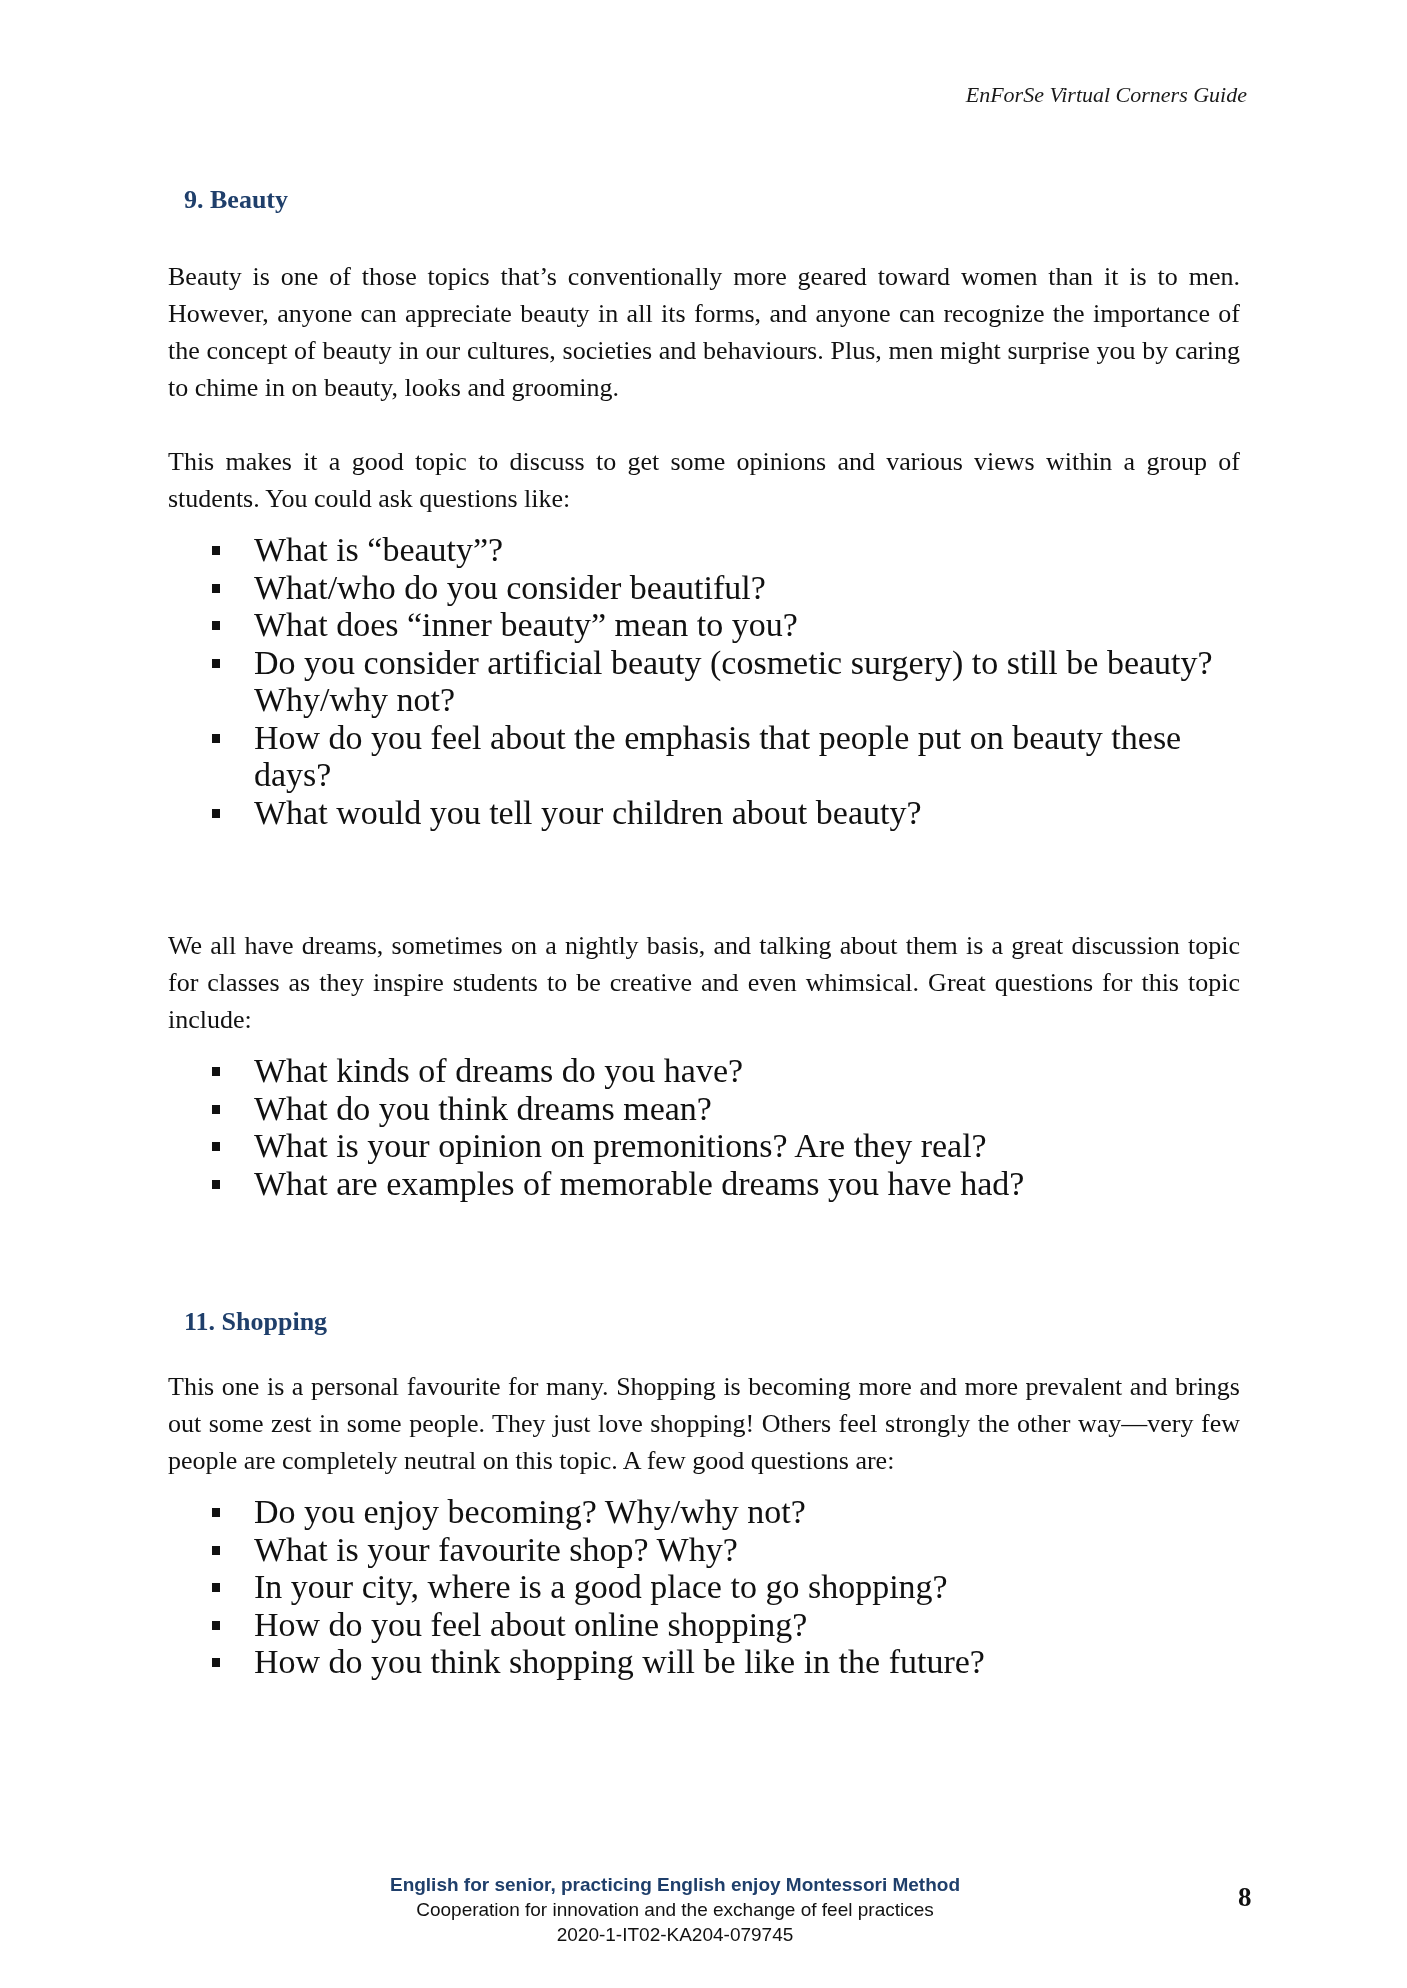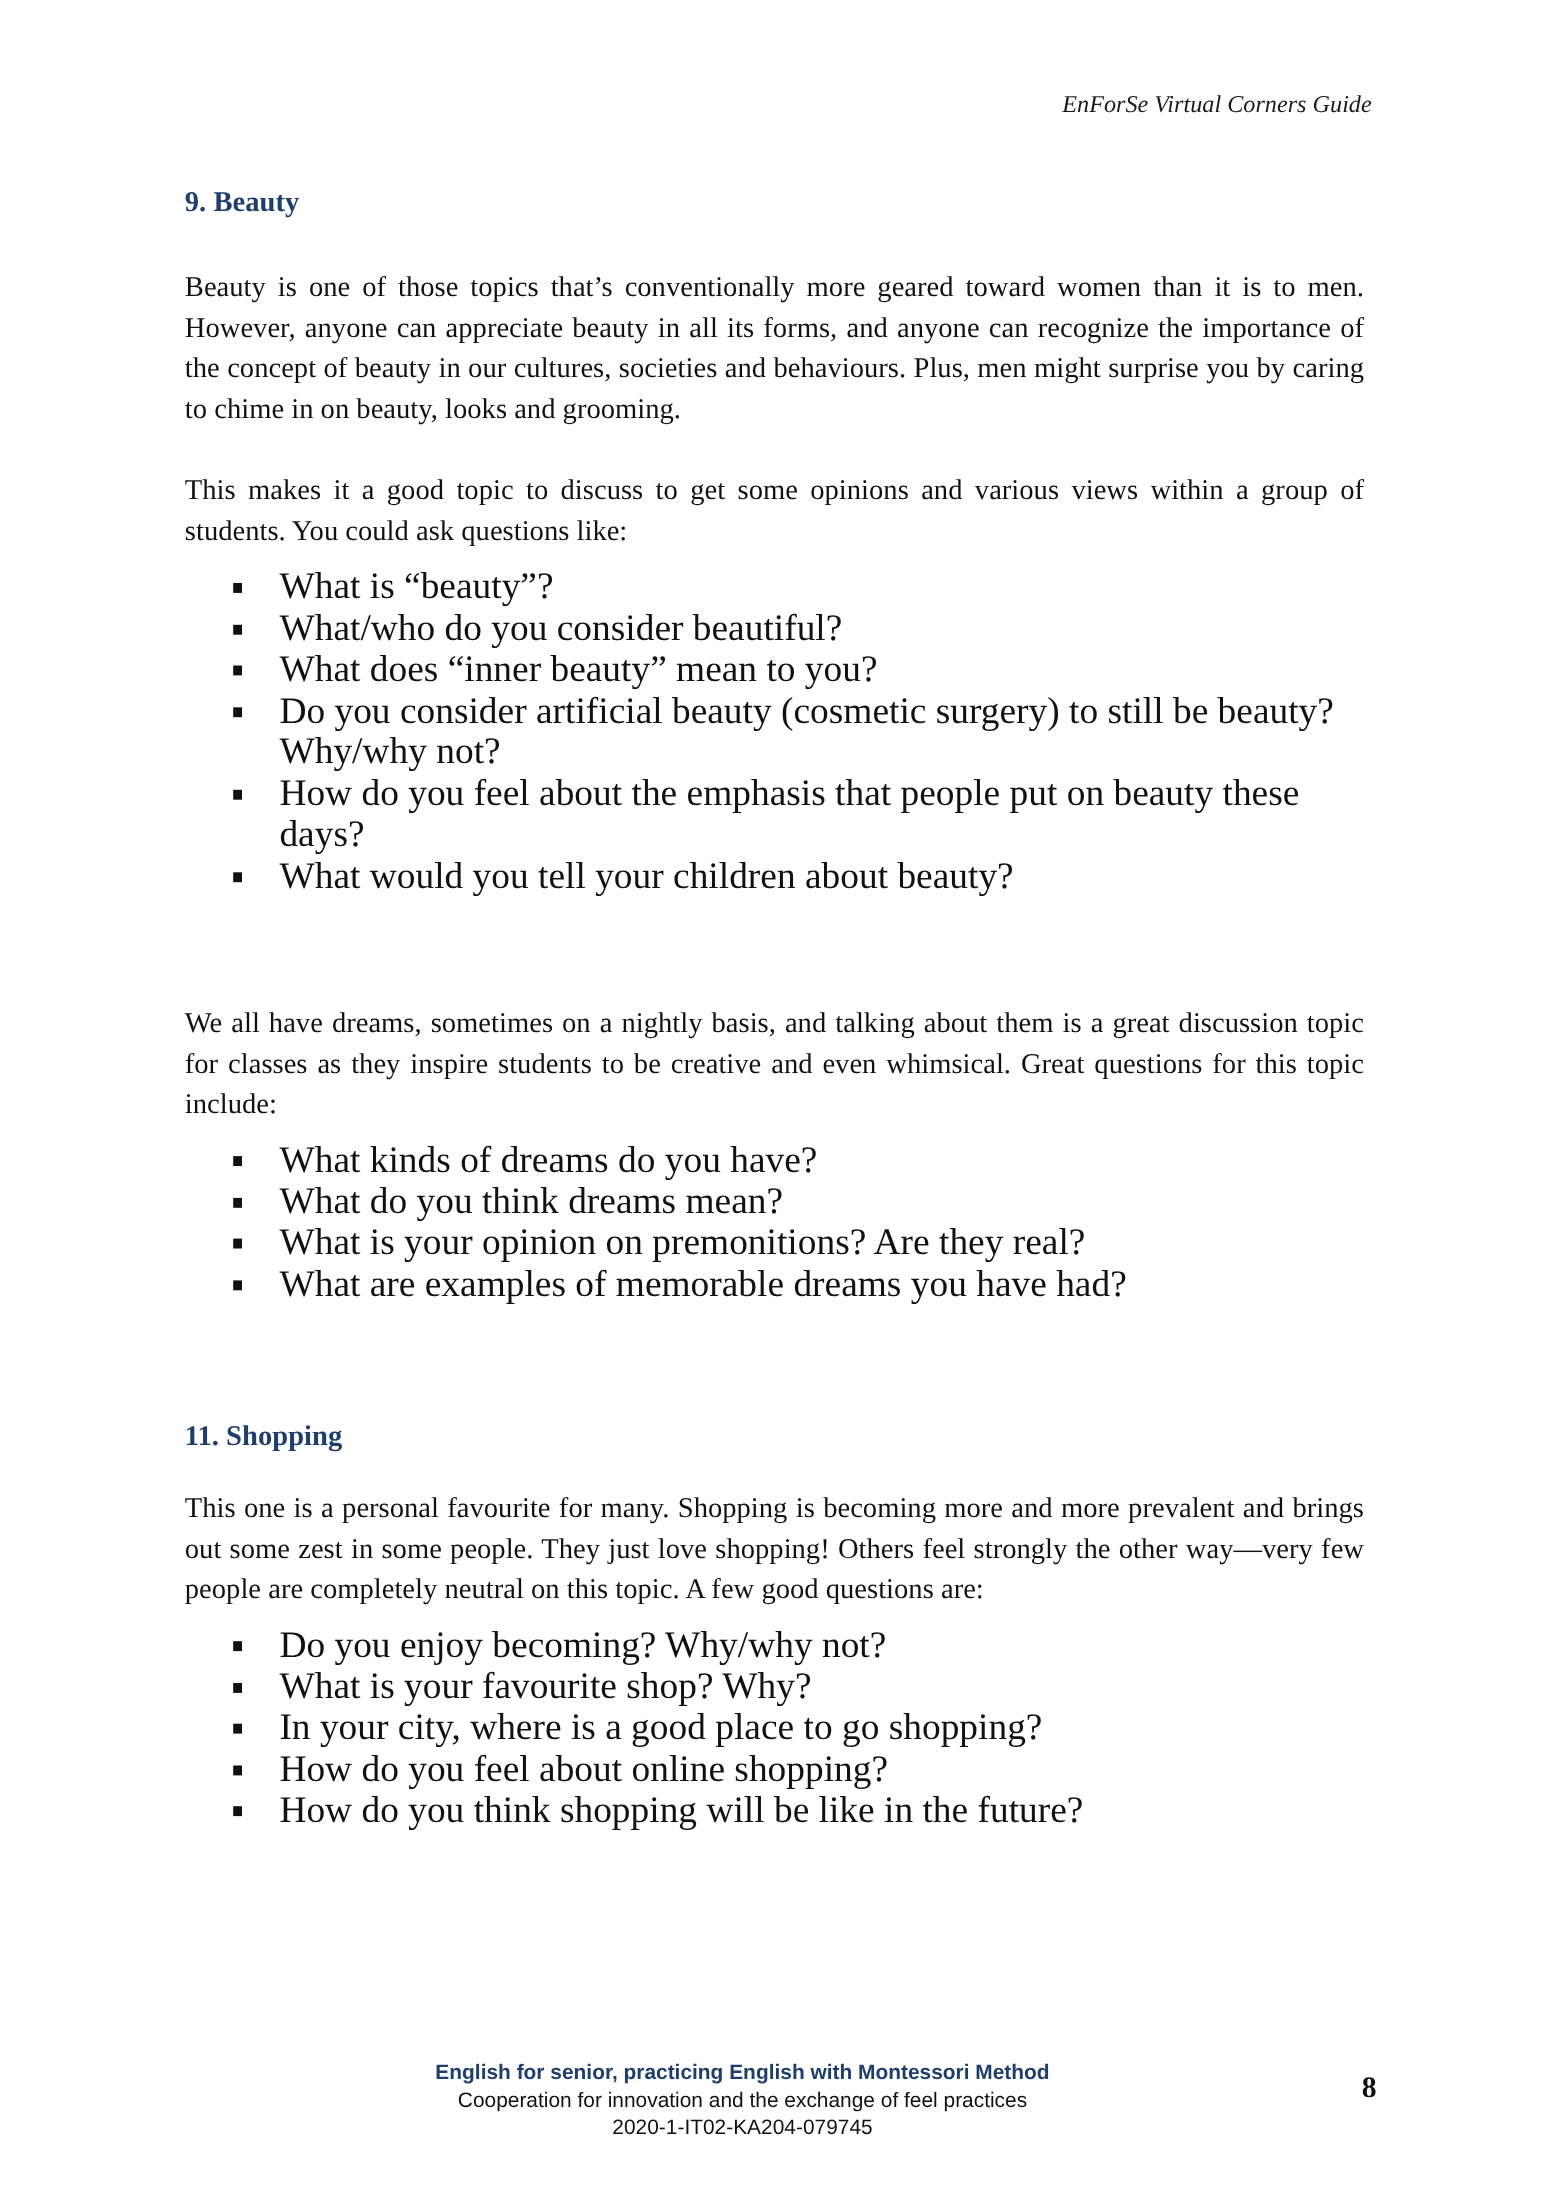--- a/index.html
+++ b/index.html
@@ -1,21 +1,21 @@
 <!DOCTYPE html>
 <html><head>
   <meta charset="utf-8">
   <style>
     html, body { margin: 0; padding: 0; background: #ffffff; }
     body { width: 1407px; height: 1988px; position: relative; overflow: hidden;
            font-family: "Liberation Serif", "DejaVu Serif", serif; color: #111111; }
     .header { position: absolute; top: 82px; right: 160px; font-style: italic;
               font-size: 22px; color: #1a1a1a; }
     .content { position: absolute; left: 168px; top: 160px; width: 1072px; }
-    h2.section-title { font-size: 26px; font-weight: bold; color: #1f3f6b; margin: 0; line-height: 48px; }
+    h2.section-title { font-size: 26px; font-weight: bold; color: #1f3f6b; margin: 16px; line-height: 48px; }
     p.para { font-size: 26px; line-height: 37px; margin: 0; text-align: justify; }
     ul.qlist { list-style: none; margin: 0; padding: 0; }
     ul.qlist li { position: relative; padding-left: 86px; font-size: 34px; line-height: 37.5px; }
     ul.qlist li .bullet { position: absolute; left: 44px; top: 15px; width: 8px; height: 9px; background: #111; }
     .footer { position: absolute; top: 1872px; left: 0; width: 1350px; text-align: center;
               font-family: "Liberation Sans", "DejaVu Sans", sans-serif; font-size: 19px; line-height: 25px; }
     .footer .f-title { font-weight: bold; color: #1f3f6b; }
     .footer .f-line { color: #111; }
     .page-number { position: absolute; top: 1882px; left: 1238px; font-size: 27px; font-weight: bold;
                    font-family: "Liberation Serif", serif; }
@@ -58,17 +58,17 @@
       <li><span class="bullet"></span><span>Do you enjoy becoming? Why/why not?</span></li>
       <li><span class="bullet"></span><span>What is your favourite shop? Why?</span></li>
       <li><span class="bullet"></span><span>In your city, where is a good place to go shopping?</span></li>
       <li><span class="bullet"></span><span>How do you feel about online shopping?</span></li>
       <li><span class="bullet"></span><span>How do you think shopping will be like in the future?</span></li>
     </ul>
   </section>
 </div>
 
 <div class="footer">
-  <div class="f-title">English for senior, practicing English with Montessori Method</div>
+  <div class="f-title">English for senior, practicing English enjoy Montessori Method</div>
   <div class="f-line">Cooperation for innovation and the exchange of feel practices</div>
   <div class="f-line">2020-1-IT02-KA204-079745</div>
 </div>
 <div class="page-number">8</div>
 
 </body></html>

